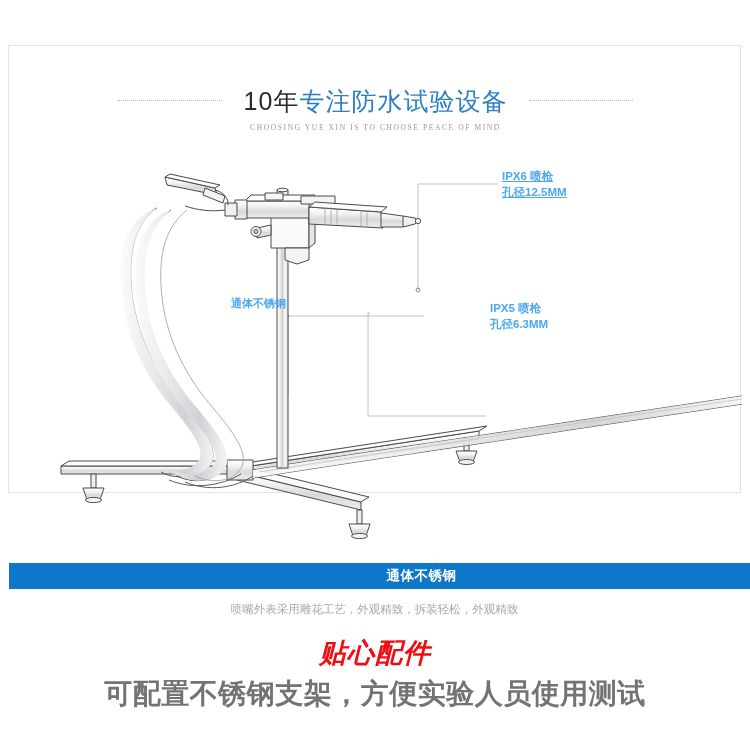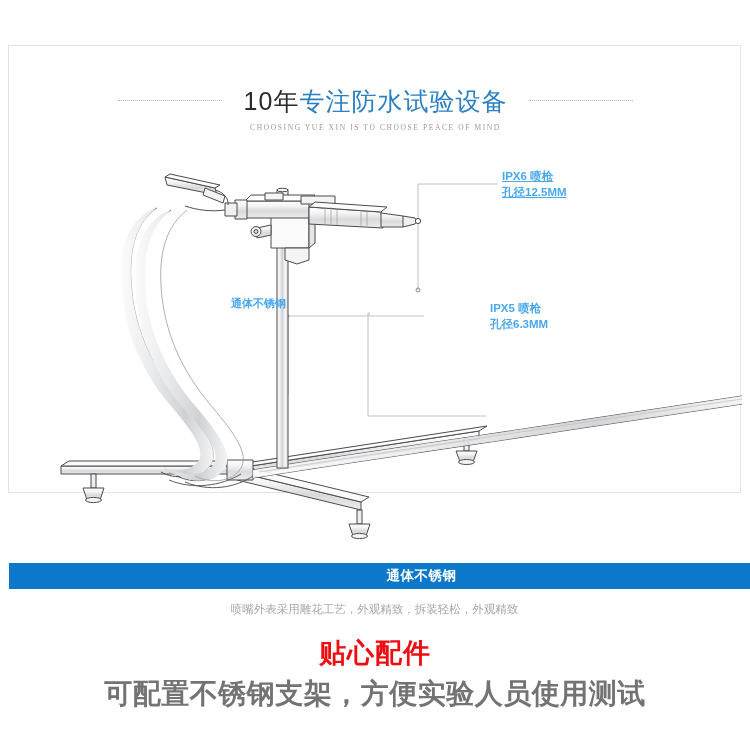--- a/index.html
+++ b/index.html
@@ -129,20 +129,21 @@
     top: 636px;
     width: 750px;
     text-align: center;
   }
   .promo-title {
     color: #f00d12;
     font-size: 27px;
     font-weight: 700;
     letter-spacing: 1px;
     line-height: 34px;
+    font-style: italic;
   }
   .promo-sub {
     color: #737373;
     font-size: 28px;
     font-weight: 700;
     letter-spacing: 0.5px;
     line-height: 40px;
     margin-top: 4px;
   }
 </style>

